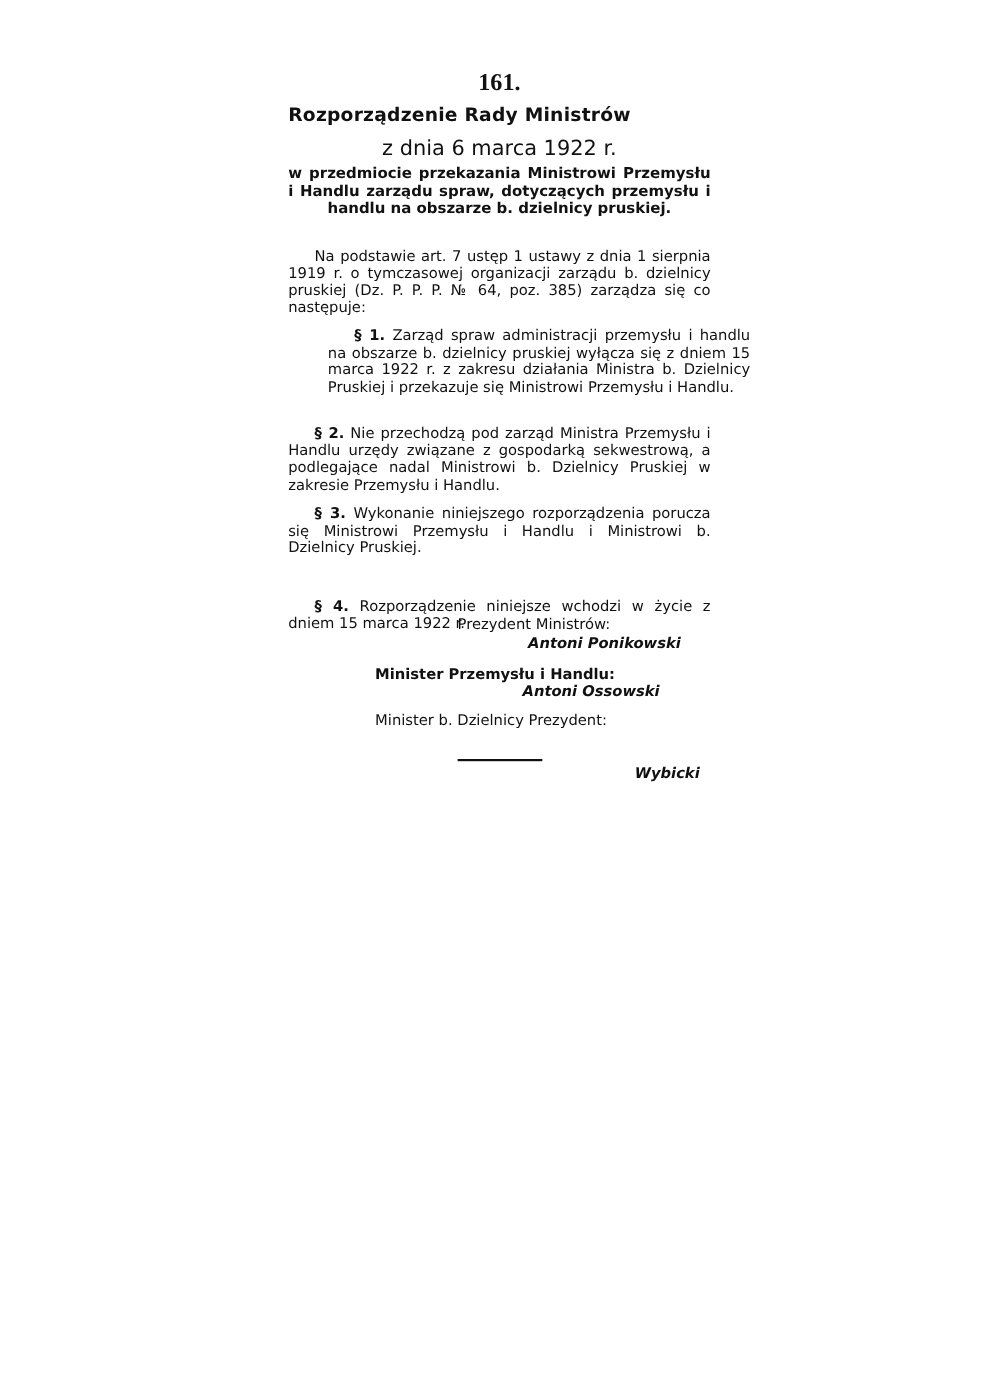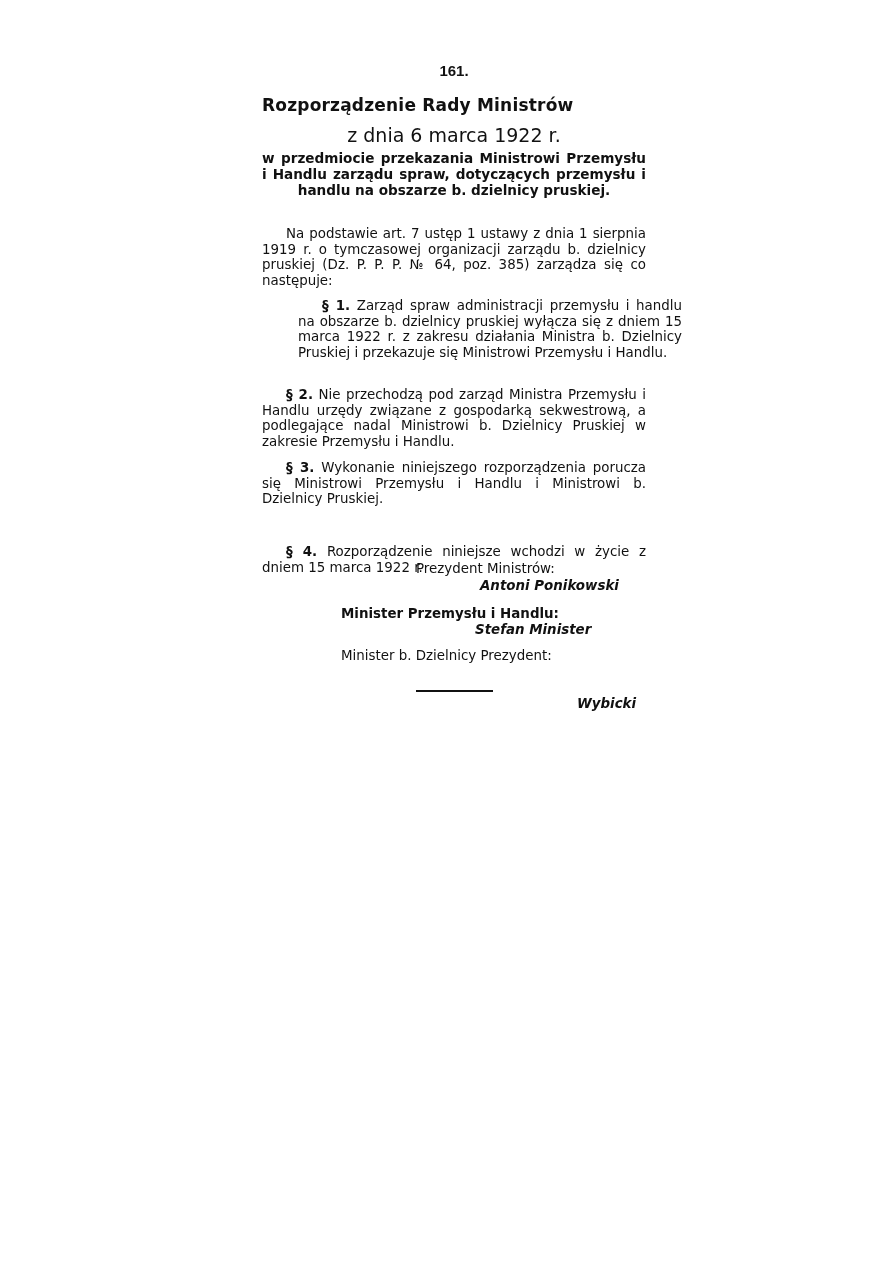--- a/index.html
+++ b/index.html
@@ -1,20 +1,20 @@
 <!DOCTYPE html>
 <html><head>
 <meta charset="utf-8">
 <style>
   html, body { margin:0; padding:0; background:#ffffff; }
   body { width:893px; height:1263px; position:relative; overflow:hidden;
          font-family:"DejaVu Sans", sans-serif; color:#111; }
   .page { position:absolute; left:262px; top:0; width:384px; }
   .num { position:absolute; left:0; width:384px; top:62px; text-align:center;
-         font-weight:bold; font-size:15px; font-family:Liberation Sans, sans-serif; }
+         font-weight:bold; font-size:22px; font-family:Liberation Serif, serif; }
   .title { position:absolute; left:0; width:384px; top:95px; 
            font-weight:bold; font-size:17px; letter-spacing:0.2px; }
   .date { position:absolute; left:0; width:384px; top:124px; text-align:center; font-size:19px; }
   .subject { position:absolute; left:0; width:384px; top:150px; font-weight:bold; font-size:13.6px;
              line-height:16px; text-align:justify; text-align-last:center; }
   .para { position:absolute; left:0; width:384px; font-size:13.4px; line-height:15.6px;
           text-align:justify; }
   .para .indent { display:inline-block; width:24px; }
   .para b { font-weight:bold; }
   .sig { position:absolute; font-size:13.4px;text-align:right; }
@@ -38,18 +38,18 @@
 
   <div class="para" style="top:460px;"><span class="indent"></span><b>§ 3.</b> <span>Wykonanie niniejszego rozporządzenia porucza się Ministrowi Przemysłu i Handlu i Ministrowi b. Dzielnicy Pruskiej.</span></div>
 
   <div class="para" style="top:518px;margin-top:26px;"><span class="indent"></span><b>§ 4.</b> <span>Rozporządzenie niniejsze wchodzi w życie z dniem 15 marca 1922 r.</span></div>
 </div>
 
 <div class="sig" style="left:416px; top:561px;">Prezydent Ministrów:</div>
 <div class="sig" style="left:480px; top:578px;"><i>Antoni Ponikowski</i></div>
 
 <div class="sig" style="left:341px; top:606px; font-weight:bold;">Minister Przemysłu i Handlu:</div>
-<div class="sig" style="left:475px; top:622px;"><i>Stefan Minister</i></div>
+<div class="sig" style="left:475px; top:622px;"><i>Antoni Ossowski</i></div>
 
 <div class="sig" style="left:341px; top:648px;">Minister b. Dzielnicy Prezydent:</div>
 <div class="sig" style="left:533px; top:696px;margin-left:44px;"><i>Wybicki</i></div>
 
 <div class="rule"></div>
 
 </body></html>

